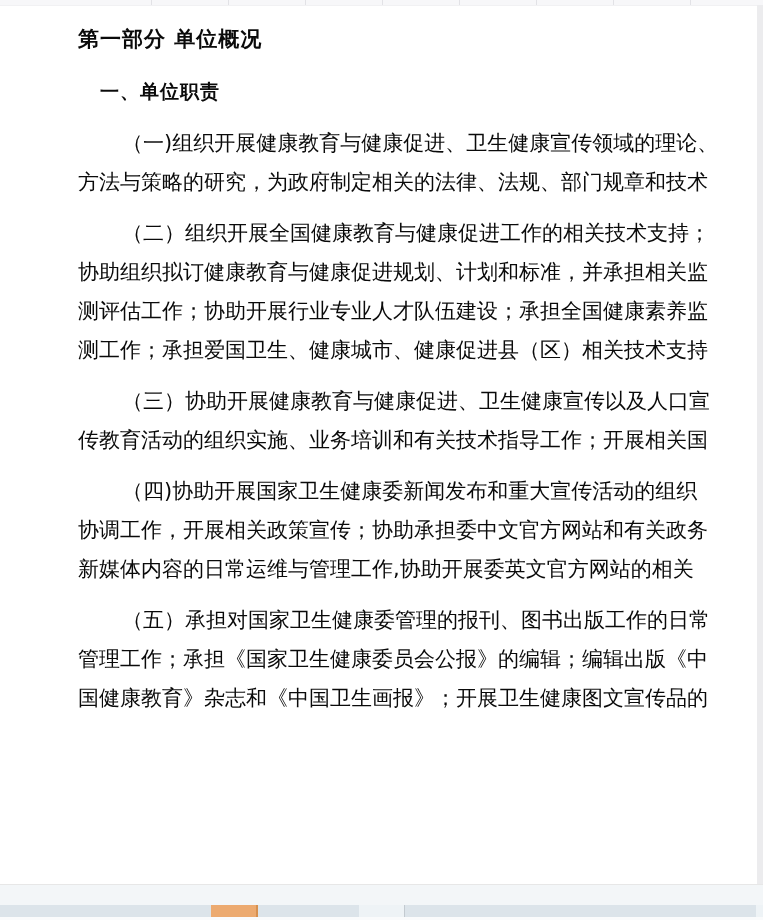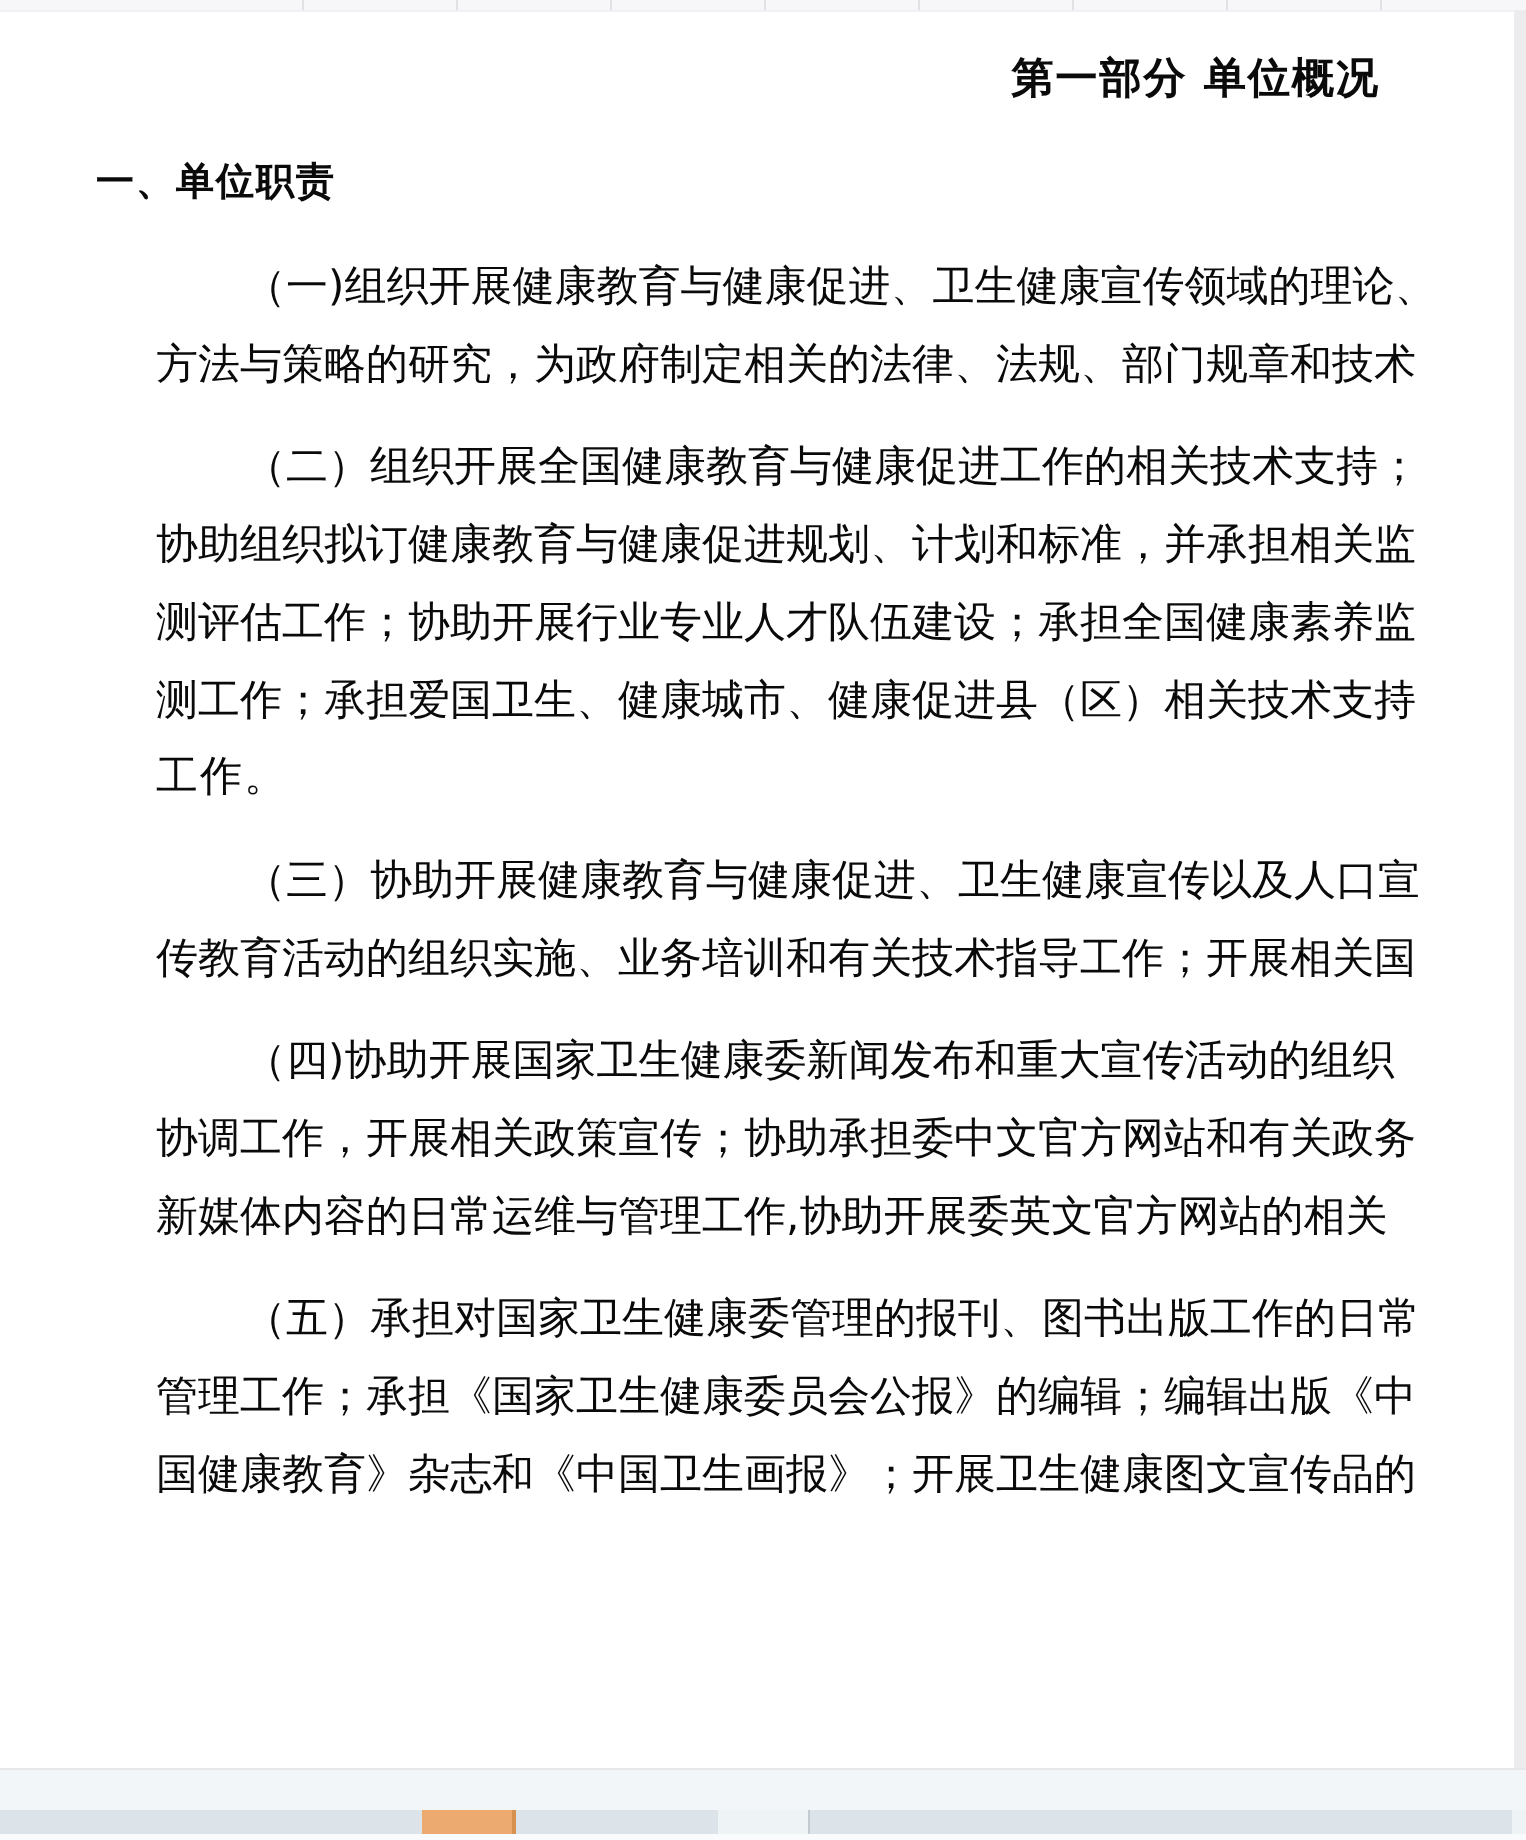--- a/index.html
+++ b/index.html
@@ -42,28 +42,28 @@
     background: var(--page-bg);
     color: var(--text);
     overflow: hidden;
   }
   .doc-title {
     margin: 19px 0 0 0;
     font-size: 21px;
     font-weight: bold;
     line-height: 28px;
     letter-spacing: 1px;
-    text-align: right;
+    text-align: left;
     width: 690px; 
     padding-left: 78px;
     box-sizing: border-box;
   }
   .section-heading {
     margin: 26px 0 0 0;
-    padding-left: 48px;
+    padding-left: 100px;
     font-size: 19px;
     font-weight: bold;
     line-height: 24px;
     letter-spacing: 1px;
   }
   .doc-body {
     margin-top: 20px;
     padding-left: 78px;
     width: 612px;
   }
@@ -318,21 +318,20 @@
             <span>（</span>
             <span>区</span>
             <span>）</span>
             <span>相</span>
             <span>关</span>
             <span>技</span>
             <span>术</span>
             <span>支</span>
             <span>持</span>
           </div>
-          <div class="line plain">工作。</div>
         </div>
         <div class="paragraph">
           <div class="line justified indent">
             <span>（</span>
             <span>三</span>
             <span>）</span>
             <span>协</span>
             <span>助</span>
             <span>开</span>
             <span>展</span>

